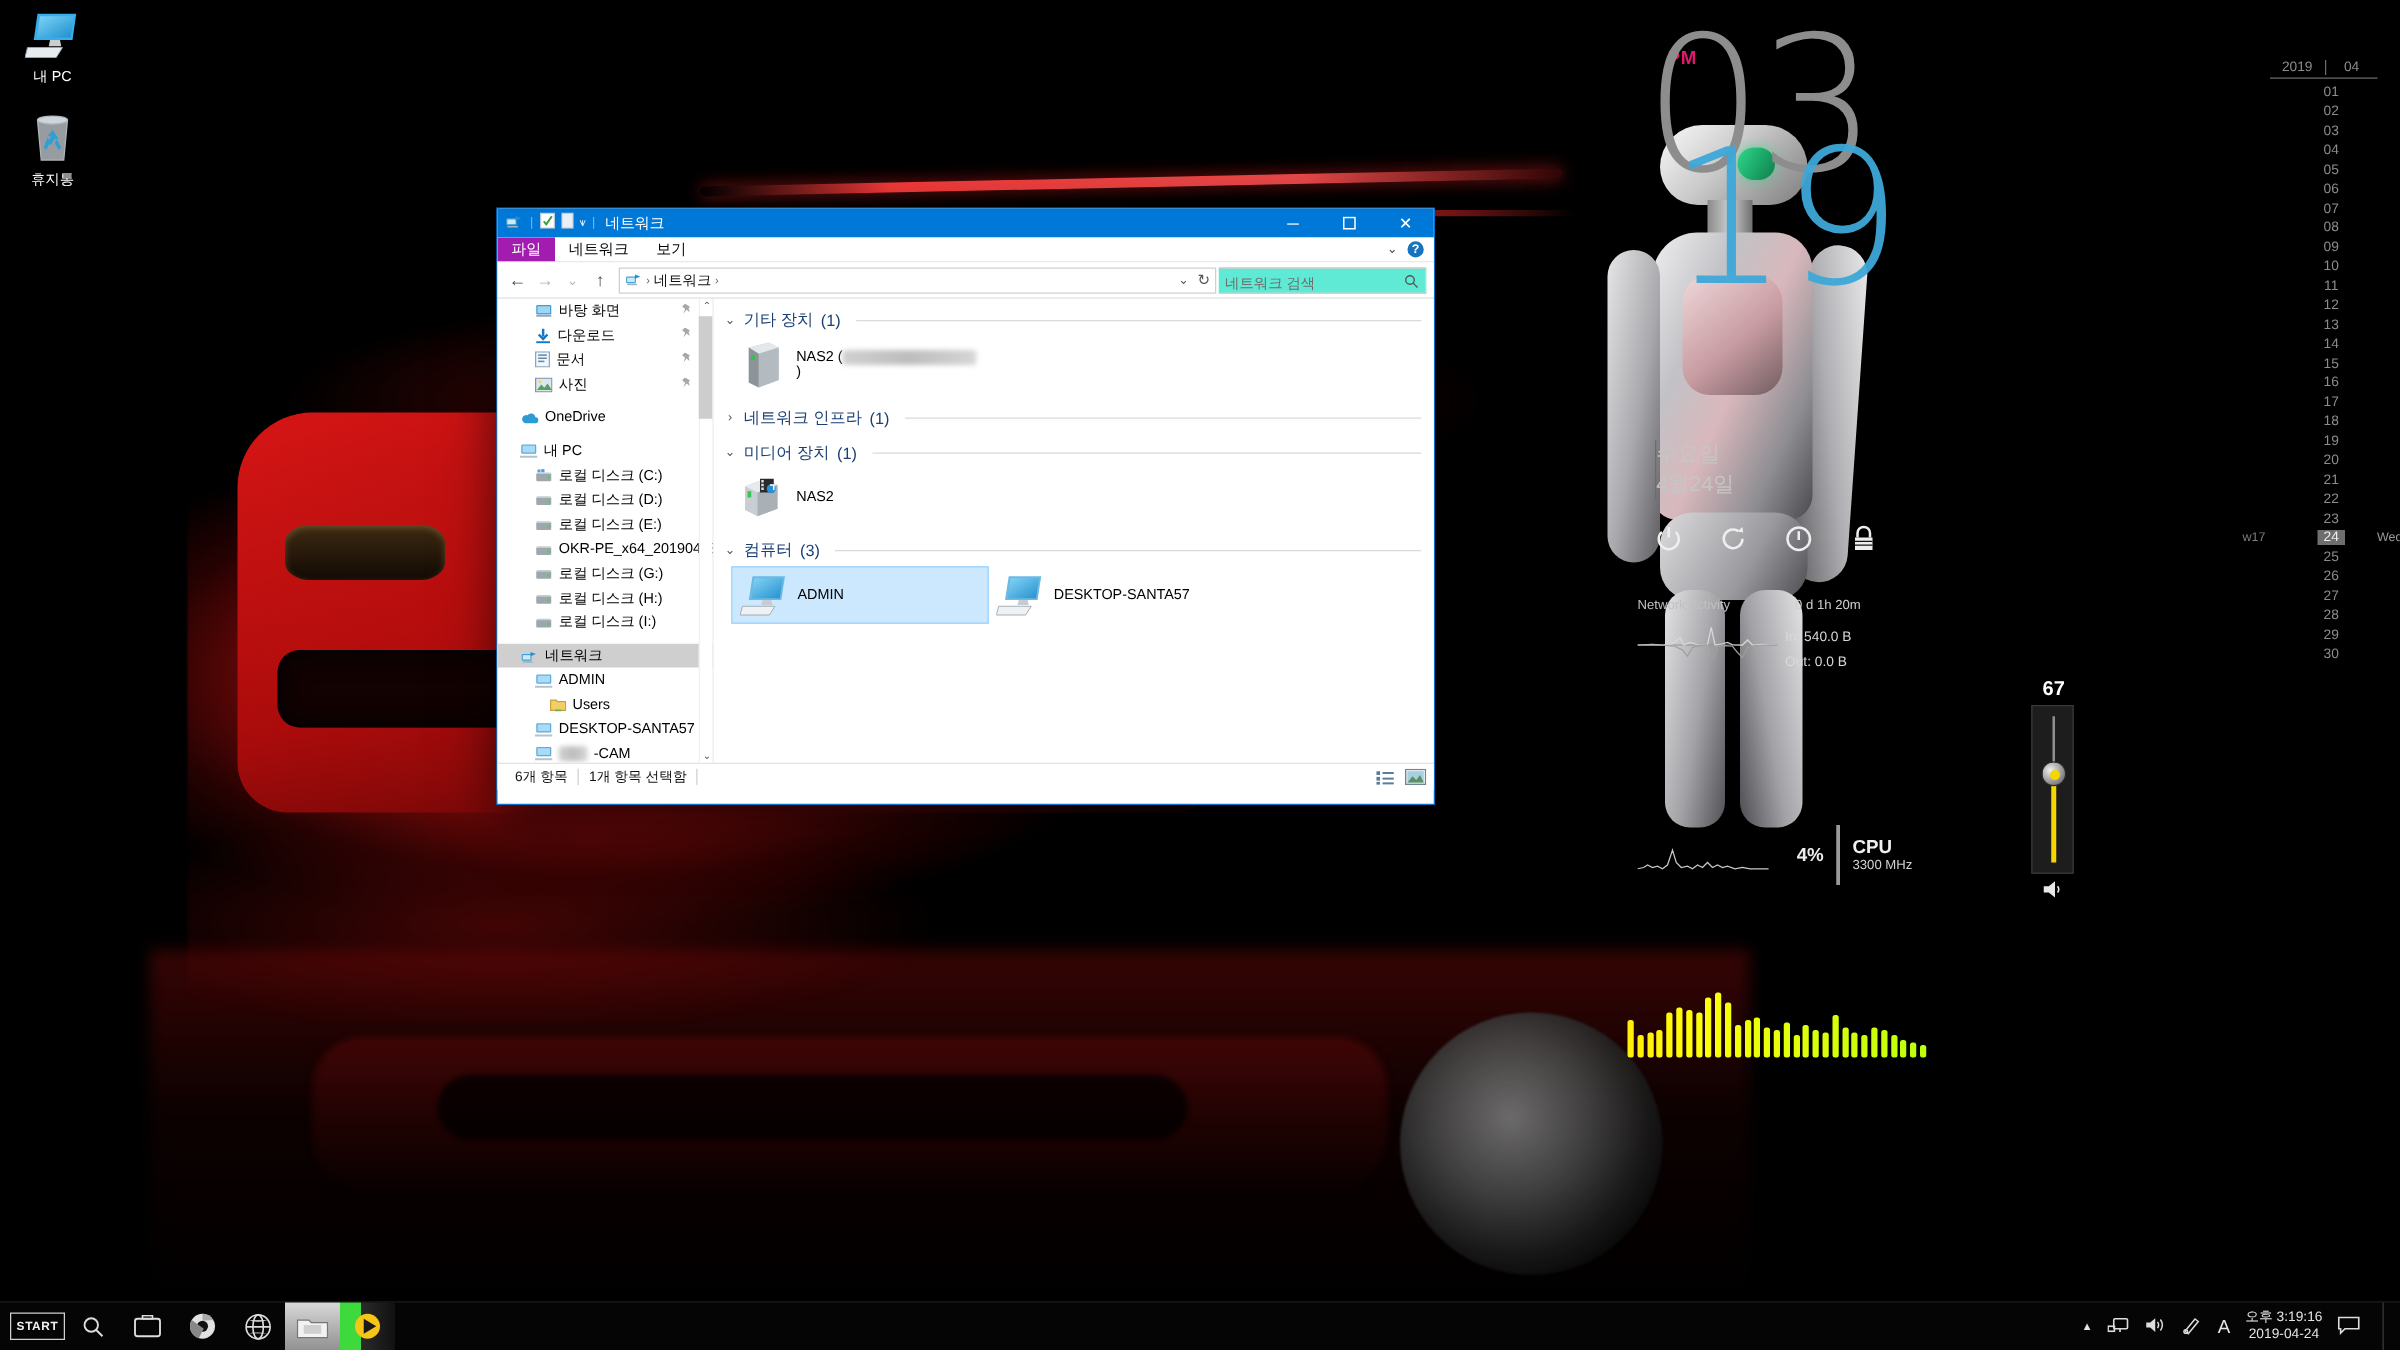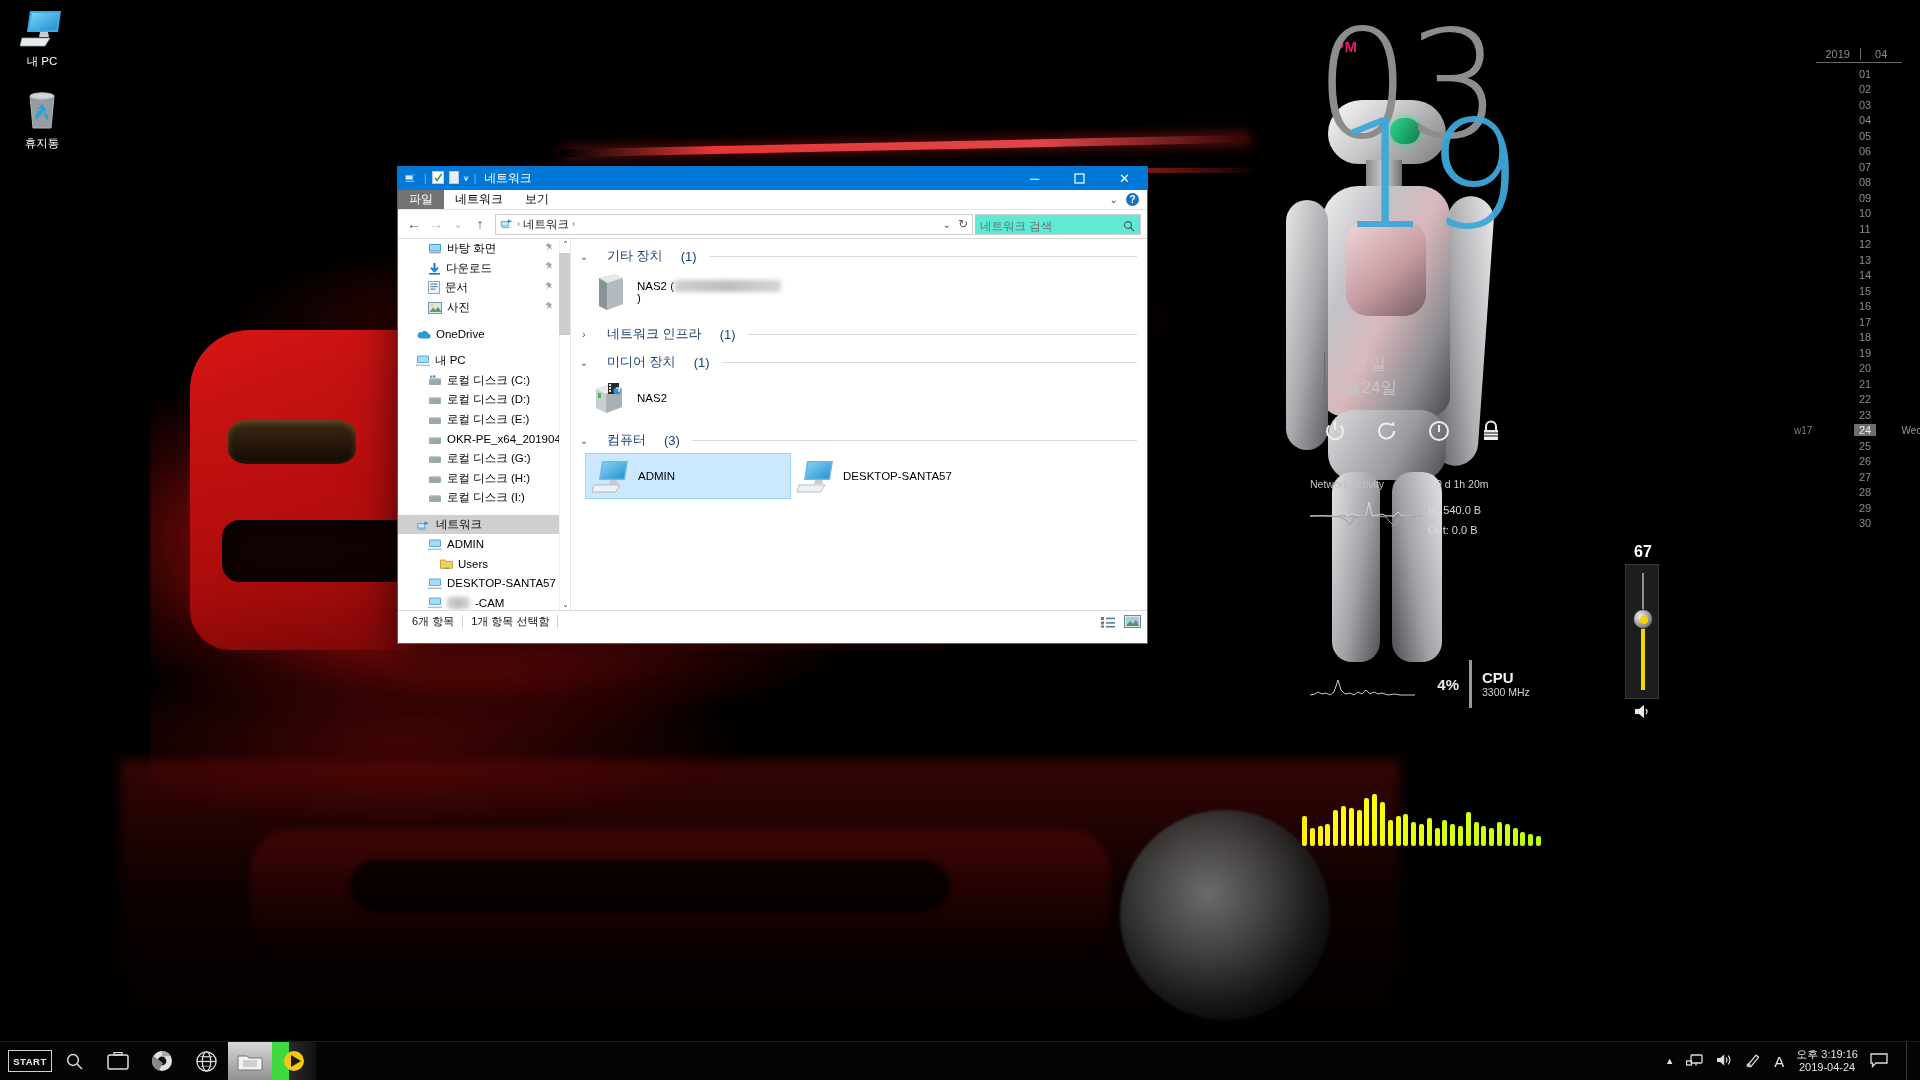--- a/index.html
+++ b/index.html
@@ -63,21 +63,21 @@
   
   #explorer{position:absolute;left:398px;top:167px;width:749px;height:476px;background:#fff;
     box-shadow:0 0 0 1px #0a72c9, 0 14px 40px rgba(0,0,0,.65);}
   .titlebar{height:23px;background:#0078d7;display:flex;align-items:center;padding:0 0 0 6px;}
   .tb-icons{display:flex;align-items:center;gap:5px;}
   .tb-title{color:#fff;font-size:12px;margin-left:8px;letter-spacing:-.2px;}
   .tb-spacer{flex:1;}
   .wbtn{width:45px;height:23px;display:flex;align-items:center;justify-content:center;color:#fff;font-size:13px;}
 
   .ribbon{height:20px;background:#fff;border-bottom:1px solid #e3e3e3;display:flex;align-items:stretch;font-size:12px;}
-  .rb-file{background:#737373;color:#fff;padding:0 11px;display:flex;align-items:center;}
+  .rb-file{background:#a21caf;color:#fff;padding:0 11px;display:flex;align-items:center;}
   .rb-tab{padding:0 11px;display:flex;align-items:center;color:#000;}
   .rb-right{margin-left:auto;display:flex;align-items:center;gap:8px;padding-right:8px;color:#444;}
   .help-ico{width:13px;height:13px;border-radius:50%;background:#1673bd;color:#fff;font-size:10px;
     display:flex;align-items:center;justify-content:center;font-weight:bold;}
 
   .navbar{height:28px;display:flex;align-items:center;gap:2px;padding:0 6px;background:#fff;}
   .nav-btn{width:20px;height:20px;display:flex;align-items:center;justify-content:center;color:#4a4a4a;font-size:14px;}
   .nav-btn.dim{color:#b5b5b5;font-size:11px;}
   .addrbar{flex:1;height:21px;border:1px solid #cfcfcf;background:#fff;display:flex;align-items:center;
     padding:0 4px;gap:3px;font-size:11.5px;margin-left:3px;}
@@ -98,21 +98,21 @@
   .sbi.l2{padding-left:30px;}
   .sbi.l3{padding-left:42px;}
   .sbi.sel{background:#cfcfcf;}
   .sbi .pin{margin-left:auto;margin-right:16px;color:#9a9a9a;font-size:9px;}
   .sb-gap{height:7px;}
 
   .content{flex:1;background:#fff;position:relative;overflow:hidden;}
   .grp{margin:6px 0 0 0;}
   .grp-head{display:flex;align-items:center;gap:6px;padding:2px 10px 2px 8px;}
   .chev{color:#555;font-size:10px;width:10px;text-align:center;}
-  .grp-title{color:#1a3f73;font-size:13px;margin-left:12px;}
+  .grp-title{color:#1a3f73;font-size:13px;}
   .grp-rule{flex:1;height:1px;background:#dadada;margin-left:6px;}
   .tiles{display:flex;flex-wrap:wrap;padding:2px 0 2px 14px;}
   .tile{width:206px;height:46px;display:flex;align-items:center;gap:8px;padding:0 6px;}
   .tile.sel{background:#cce8ff;border:1px solid #99d1ff;}
   .tile .nm{font-size:11.5px;color:#000;}
   .blur{display:inline-block;background:linear-gradient(90deg,#d0d0d0,#bdbdbd,#d6d6d6);color:transparent;
     filter:blur(2.2px);border-radius:2px;}
 
   .statusbar{height:22px;border-top:1px solid #dcdcdc;display:flex;align-items:center;
     padding:0 6px;font-size:11px;color:#111;gap:0;background:#fff;}
@@ -121,21 +121,21 @@
   .st-right{margin-left:auto;display:flex;align-items:center;gap:6px;}
   .vbtn{width:18px;height:16px;display:flex;align-items:center;justify-content:center;}
 
   
   #gadgets{position:absolute;right:0;top:0;width:360px;height:1040px;color:#bdbdbd;}
   .g-pm{position:absolute;left:-226px;top:38px;color:#e2186e;font-size:15px;font-weight:bold;letter-spacing:.5px;}
   .g-hour{position:absolute;left:-245px;top:20px;font-size:150px;line-height:130px;color:#8d8d8d;
     font-family:"DejaVu Sans",sans-serif;font-weight:300;letter-spacing:-4px;}
   .g-min{position:absolute;left:-225px;top:110px;font-size:150px;line-height:130px;color:#3ea8d8;
     font-family:"DejaVu Sans",sans-serif;font-weight:300;letter-spacing:-4px;opacity:.95;}
-  .g-wd{position:absolute;left:-236px;top:352px;border-left:1px solid #6c6c6c;padding-left:10px;
+  .g-wd{position:absolute;left:-236px;top:352px;border-left:1px solid #6c6c6c;
     font-size:17px;line-height:24px;color:#c6c6c6;}
 
   .cal{position:absolute;left:250px;top:48px;width:110px;font-size:11px;color:#8c8c8c;text-align:center;}
   .cal-hd{display:flex;justify-content:center;gap:0;border-bottom:1px solid #6a6a6a;padding-bottom:2px;width:86px;margin:0 0 3px 6px;}
   .cal-y{width:44px;text-align:center;}
   .cal-bar{width:1px;background:#6a6a6a;}
   .cal-m{width:42px;text-align:center;}
   .cal-row{height:15.5px;display:flex;align-items:center;justify-content:center;position:relative;}
   .cal-row .d{width:22px;text-align:center;}
   .cal-row.today .d{background:#6e6e6e;color:#efefef;}

